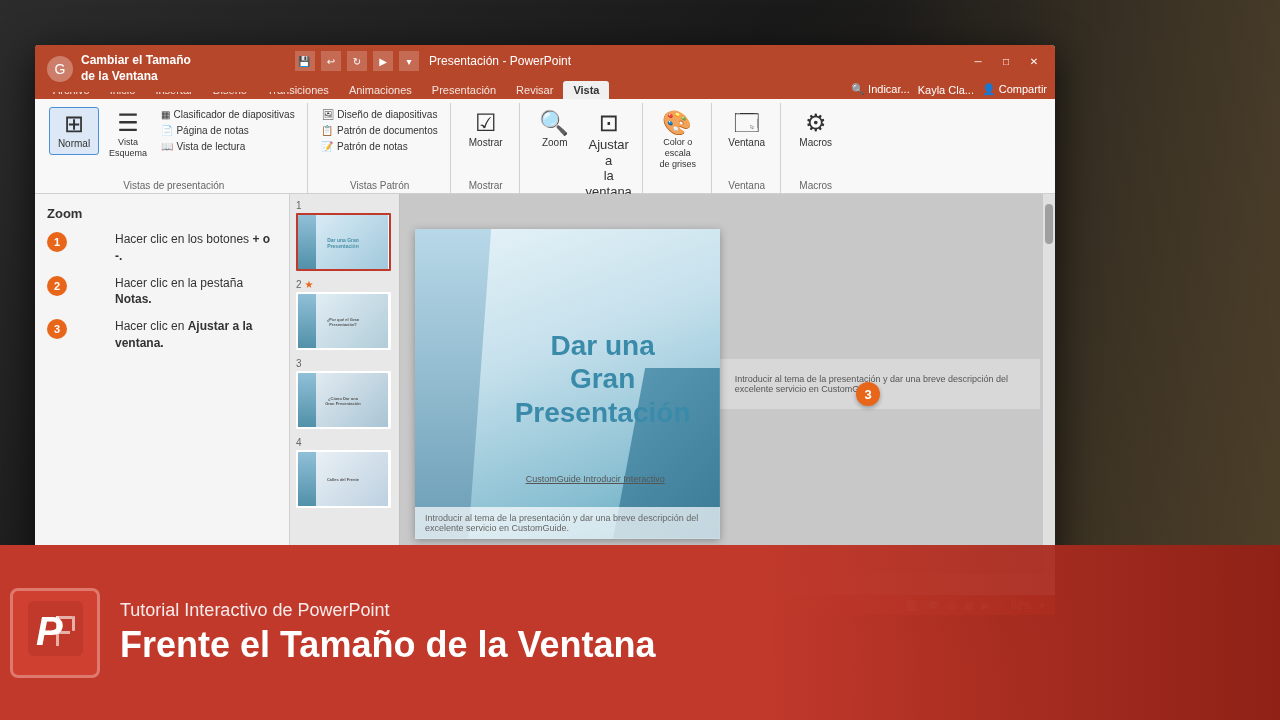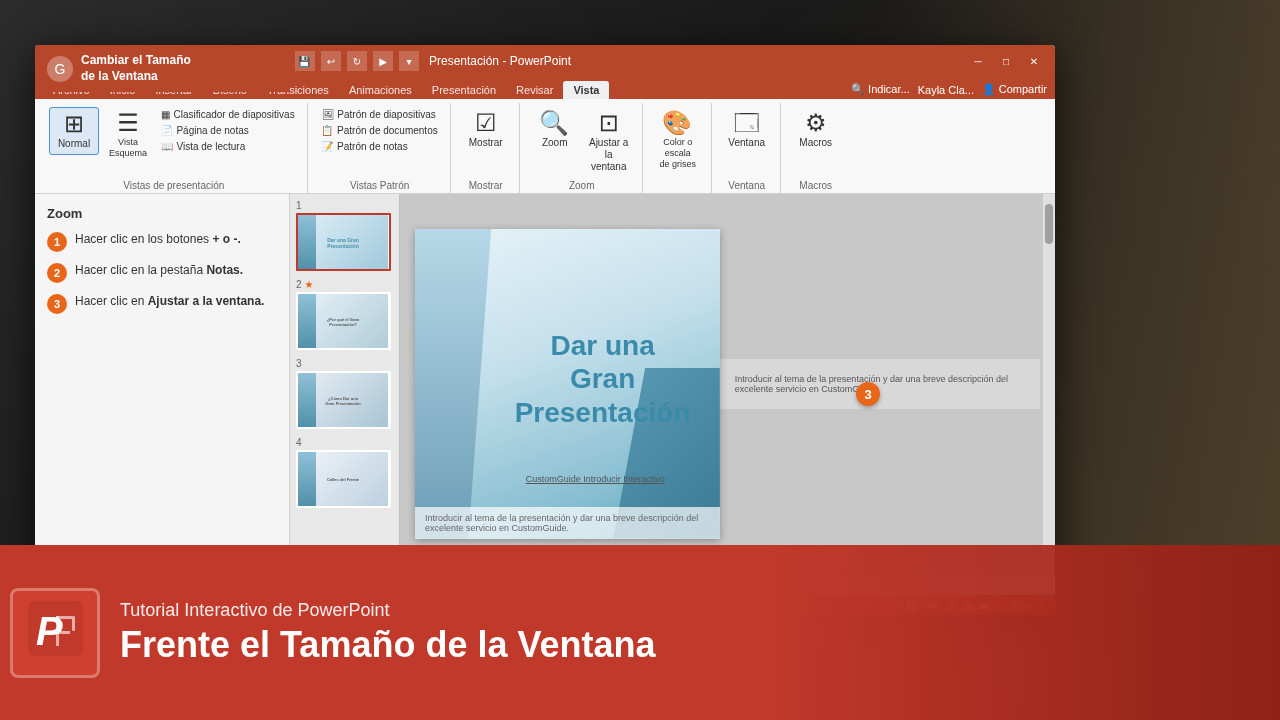--- a/index.html
+++ b/index.html
@@ -264,20 +264,21 @@
       align-items: center;
       justify-content: center;
       flex-shrink: 0;
       margin-top: 1px;
     }
 
     .step-text {
       font-size: 12px;
       color: #333;
       line-height: 1.4;
+      margin-left: 40px;
     }
 
     .step-text strong { font-weight: 700; }
 
     
     .slide-panel {
       width: 110px;
       background: #e8e8e8;
       border-right: 1px solid #c0c0c0;
       overflow-y: auto;
@@ -684,21 +685,21 @@
           </div>
         </div>
         <div class="ribbon-group-label">Vistas de presentación</div>
       </div>
 
       <div class="ribbon-group">
         <div class="ribbon-group-content">
           <div class="rb-col">
             <div class="rb-btn-small">
               <span>🖼</span>
-              <span>Patrón de diapositivas</span>
+              <span>Diseño de diapositivas</span>
             </div>
             <div class="rb-btn-small">
               <span>📋</span>
               <span>Patrón de documentos</span>
             </div>
             <div class="rb-btn-small">
               <span>📝</span>
               <span>Patrón de notas</span>
             </div>
           </div>
@@ -717,21 +718,21 @@
       </div>
 
       <div class="ribbon-group">
         <div class="ribbon-group-content">
           <div class="rb-btn-large">
             <div class="rb-icon-large">🔍</div>
             <span>Zoom</span>
           </div>
           <div class="rb-btn-large">
             <div class="rb-icon-large">⊡</div>
-            <span style="font-size:10px">Ajustar a<br>la ventana</span>
+            <span style="font-size:13px">Ajustar a<br>la ventana</span>
           </div>
         </div>
         <div class="ribbon-group-label">Zoom</div>
       </div>
 
       <div class="ribbon-group">
         <div class="ribbon-group-content">
           <div class="rb-btn-large">
             <div class="rb-icon-large">🎨</div>
             <span style="font-size:9px">Color o escala<br>de grises</span>

